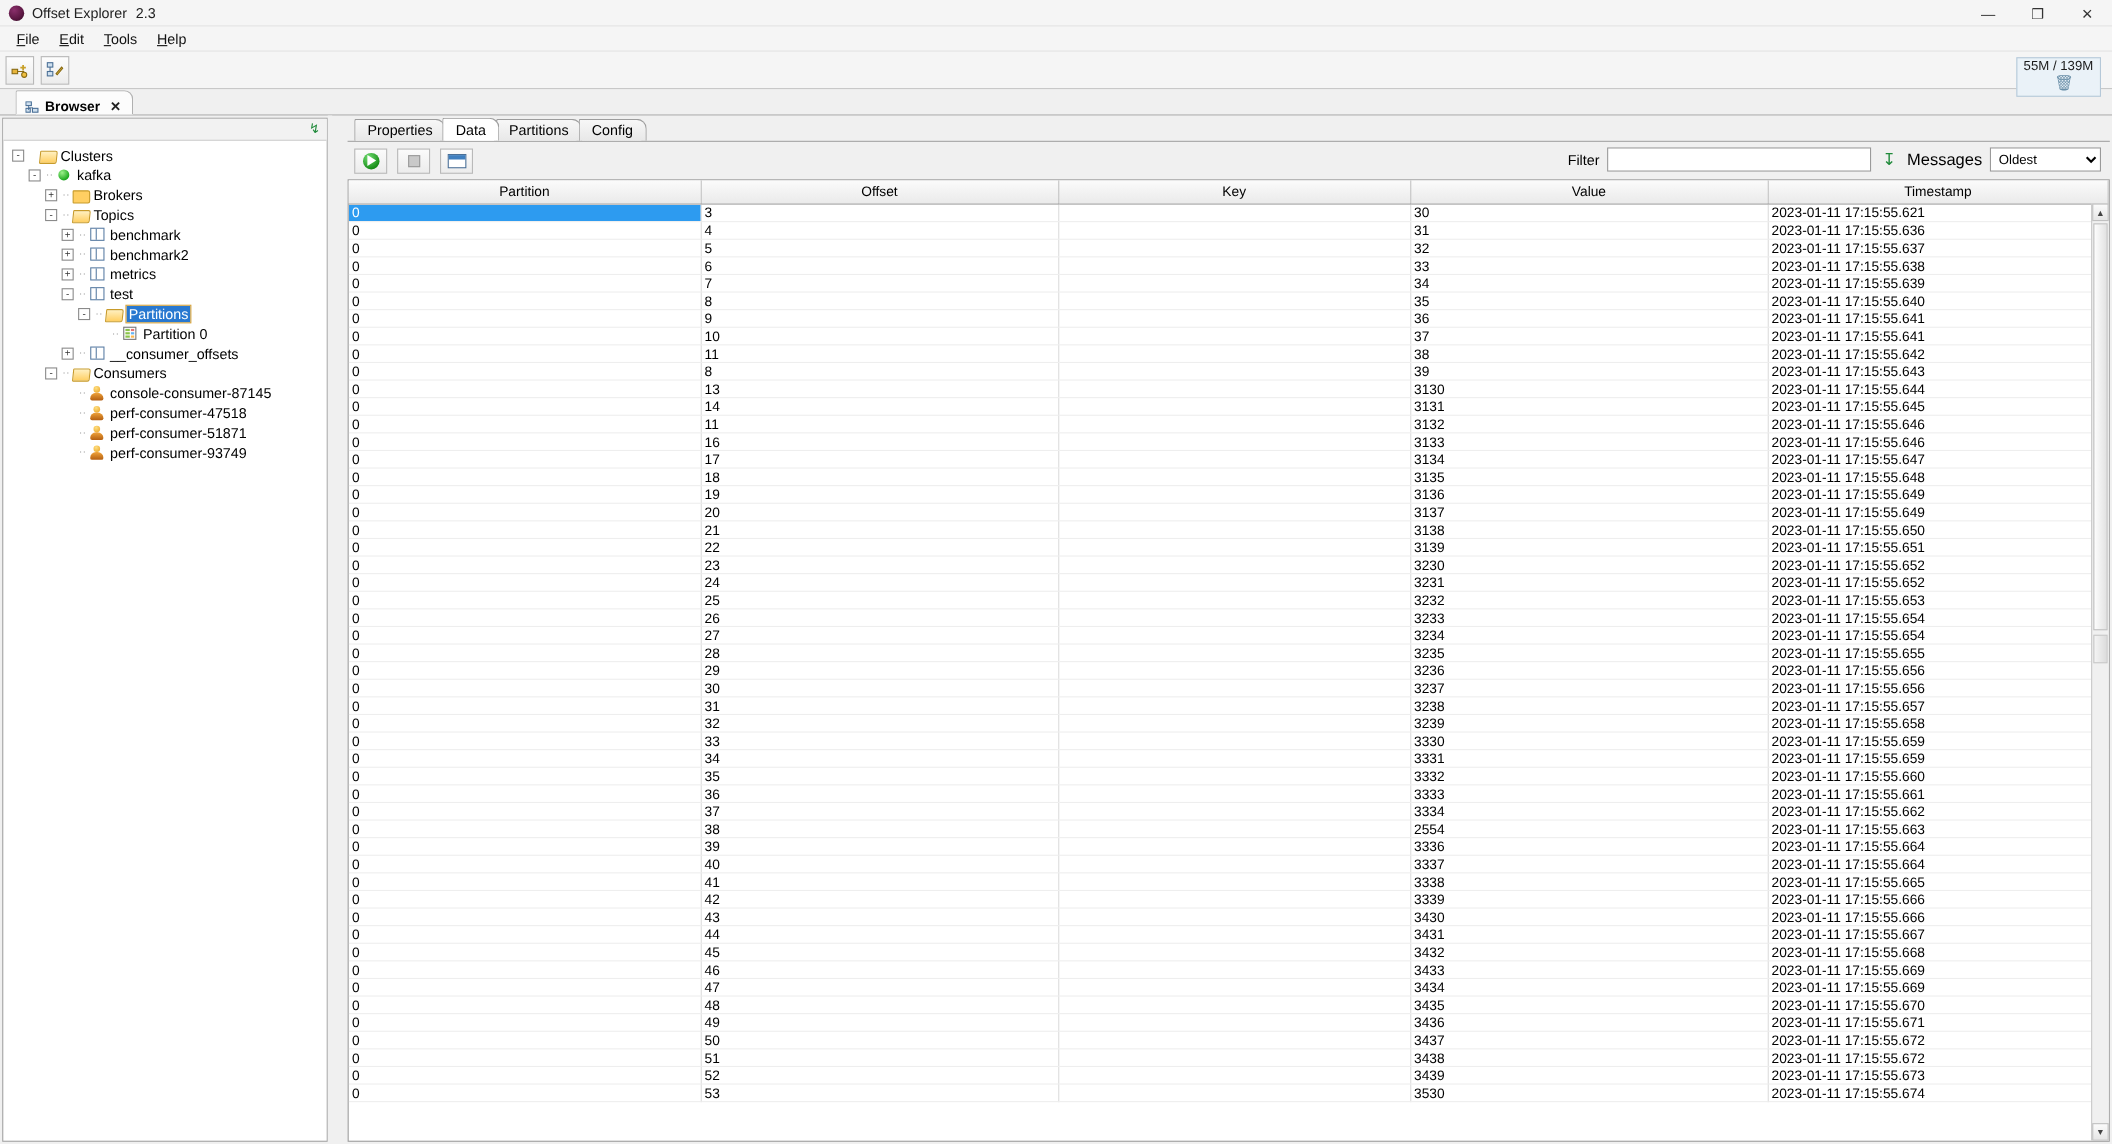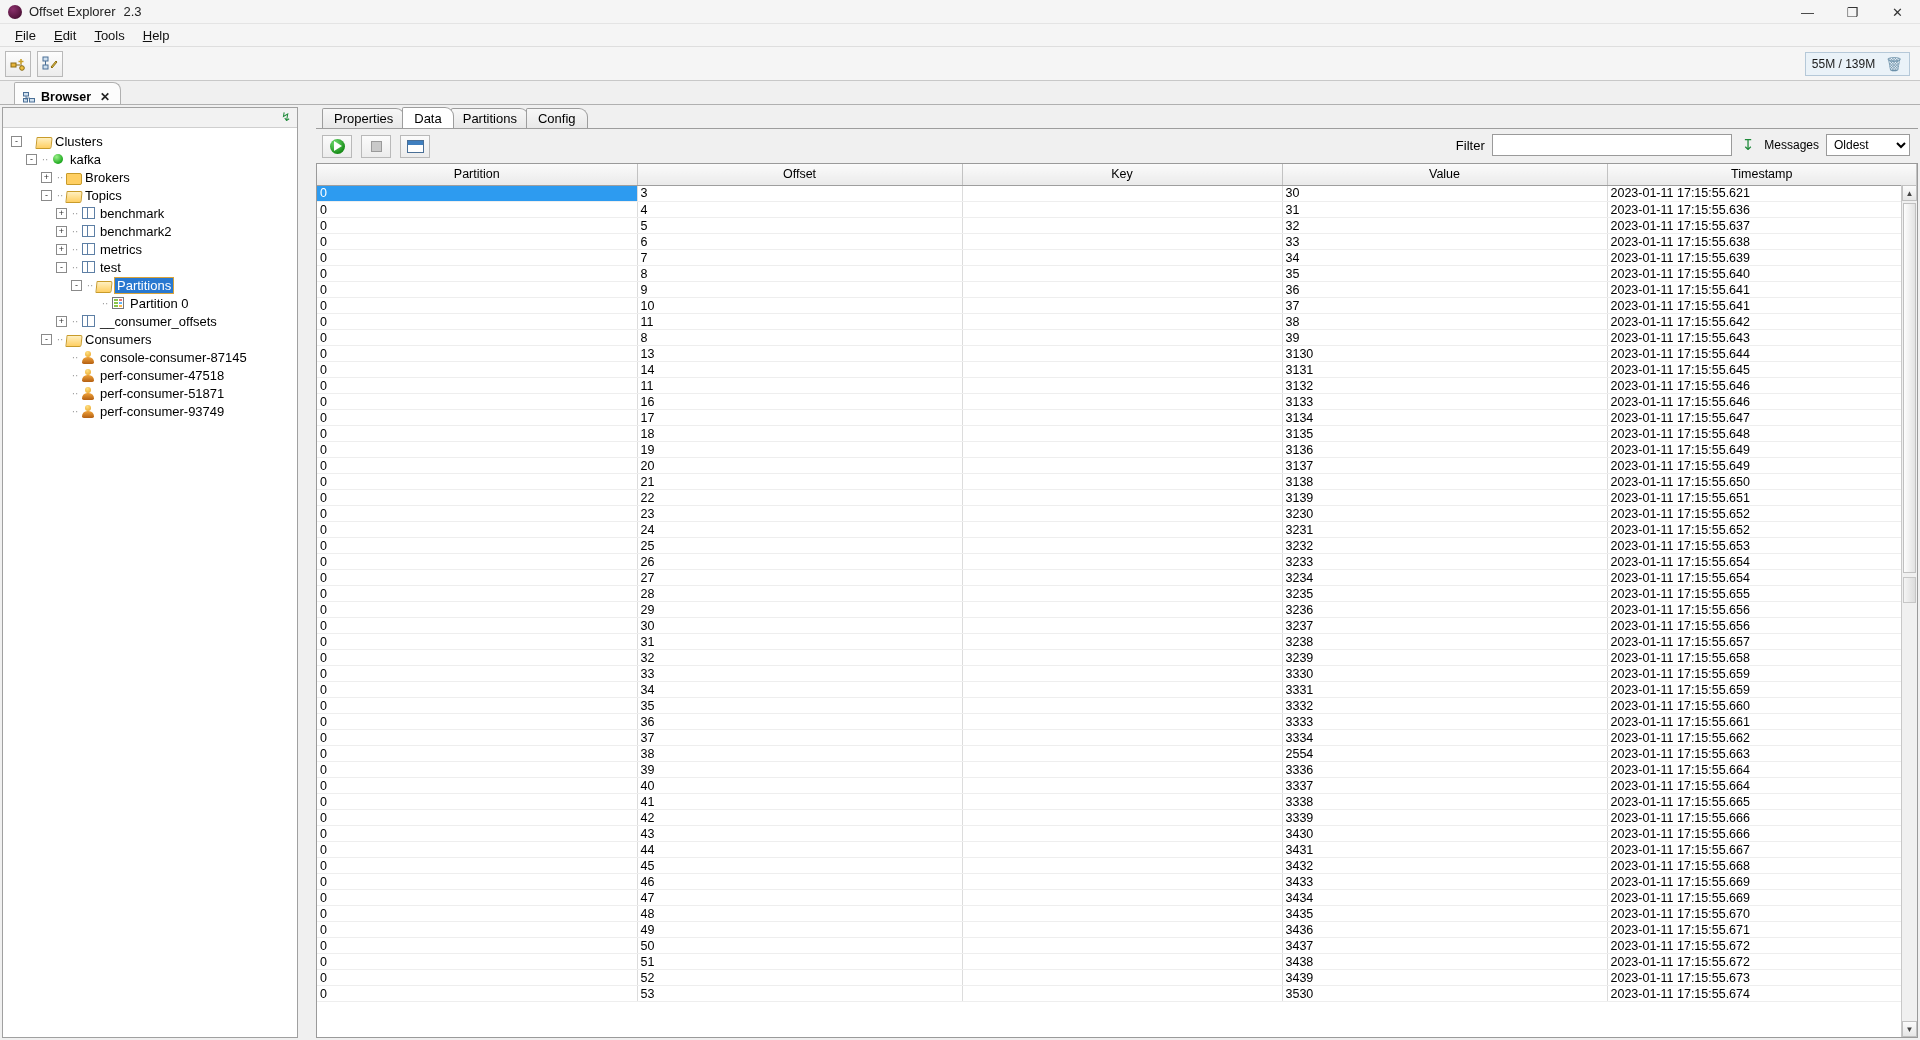--- a/index.html
+++ b/index.html
@@ -62,27 +62,28 @@
   }
   .tb-btn {
     width: 26px; height: 26px;
     border: 1px solid #b9b9b9;
     background: linear-gradient(#fdfdfd,#ececec);
     margin-right: 6px;
     display: flex; align-items: center; justify-content: center;
   }
   .mem-box {
     position: absolute; right: 10px; top: 5px;
-    height: 24px;
+    height: 36px;
     display: flex; align-items: center;
     border: 1px solid #b5c8d8;
     background: #eaf2f8;
     padding: 0 6px;
     font-size: 12px;
     color: #1a1a1a;
+    flex-direction: column;
   }
   .mem-box .trash { margin-left: 10px; font-size: 14px; color: #6a8fa8; }
 
   
   .tabstrip {
     height: 24px;
     background: #f0f0f0;
     display: flex; align-items: flex-end;
     padding-left: 14px;
     border-bottom: 1px solid #b0b0b0;
@@ -248,23 +249,23 @@
     display: flex; align-items: center;
   }
   .filter-lbl { font-size: 13px; margin-right: 7px; }
   .filter-in {
     width: 240px; height: 22px;
     border: 1px solid #9a9a9a; background: #fff;
     font-family: "Liberation Sans", sans-serif; font-size: 12px;
     padding: 0 4px;
   }
   .refresh-ico { margin: 0 10px; color: #1f8a3a; font-size: 15px; }
-  .msg-lbl { font-size: 12px; margin-right: 7px; }
+  .msg-lbl { font-size: 15px; margin-right: 7px; }
   .msg-sel {
-    height: 22px; width: 84px;
+    height: 22px; width: 101px;
     border: 1px solid #9a9a9a; background: #fff;
     font-family: "Liberation Sans", sans-serif; font-size: 12px;
     padding-left: 3px;
   }
 
   
   .grid-wrap {
     flex: 1;
     border: 1px solid #9a9a9a;
     background: #fff;

